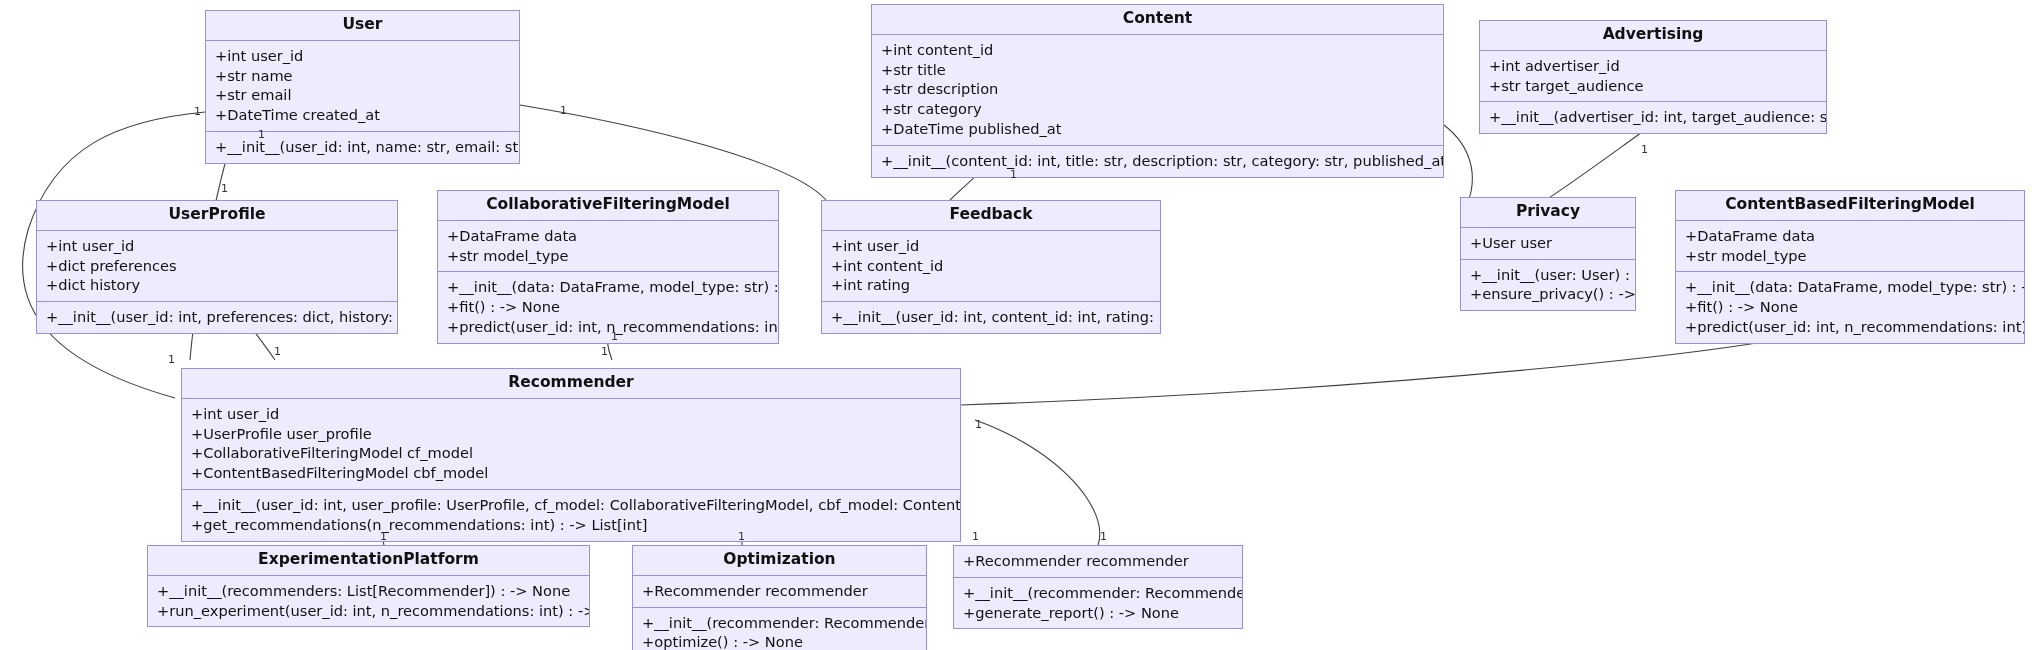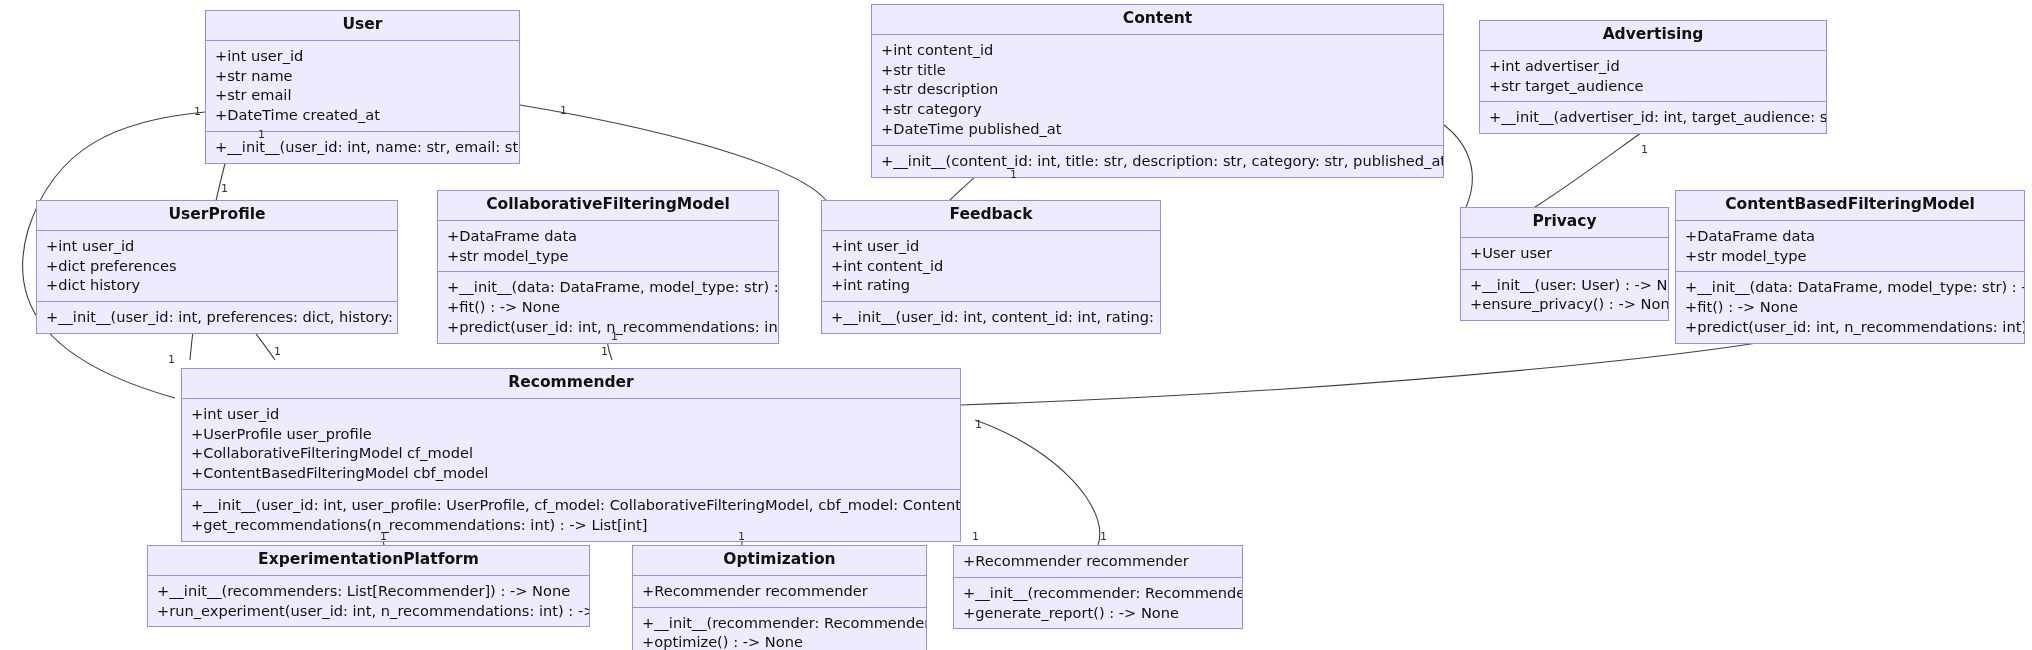--- a/index.html
+++ b/index.html
@@ -146,21 +146,21 @@
         <div class="uml-title">Feedback</div>
         <div class="uml-section">
           <div class="uml-row">+int user_id</div>
           <div class="uml-row">+int content_id</div>
           <div class="uml-row">+int rating</div>
         </div>
         <div class="uml-section">
           <div class="uml-row">+__init__(user_id: int, content_id: int, rating: int) : -&gt; None</div>
         </div>
       </div>
-      <div class="uml-class" style="left: 1460px; top: 207px; width: 209px;">
+      <div class="uml-class" style="left: 1460px; top: 197px; width: 176px;">
         <div class="uml-title">Privacy</div>
         <div class="uml-section">
           <div class="uml-row">+User user</div>
         </div>
         <div class="uml-section">
           <div class="uml-row">+__init__(user: User) : -&gt; None</div>
           <div class="uml-row">+ensure_privacy() : -&gt; None</div>
         </div>
       </div>
       <div class="uml-class" style="left: 1675px; top: 190px; width: 350px;">

